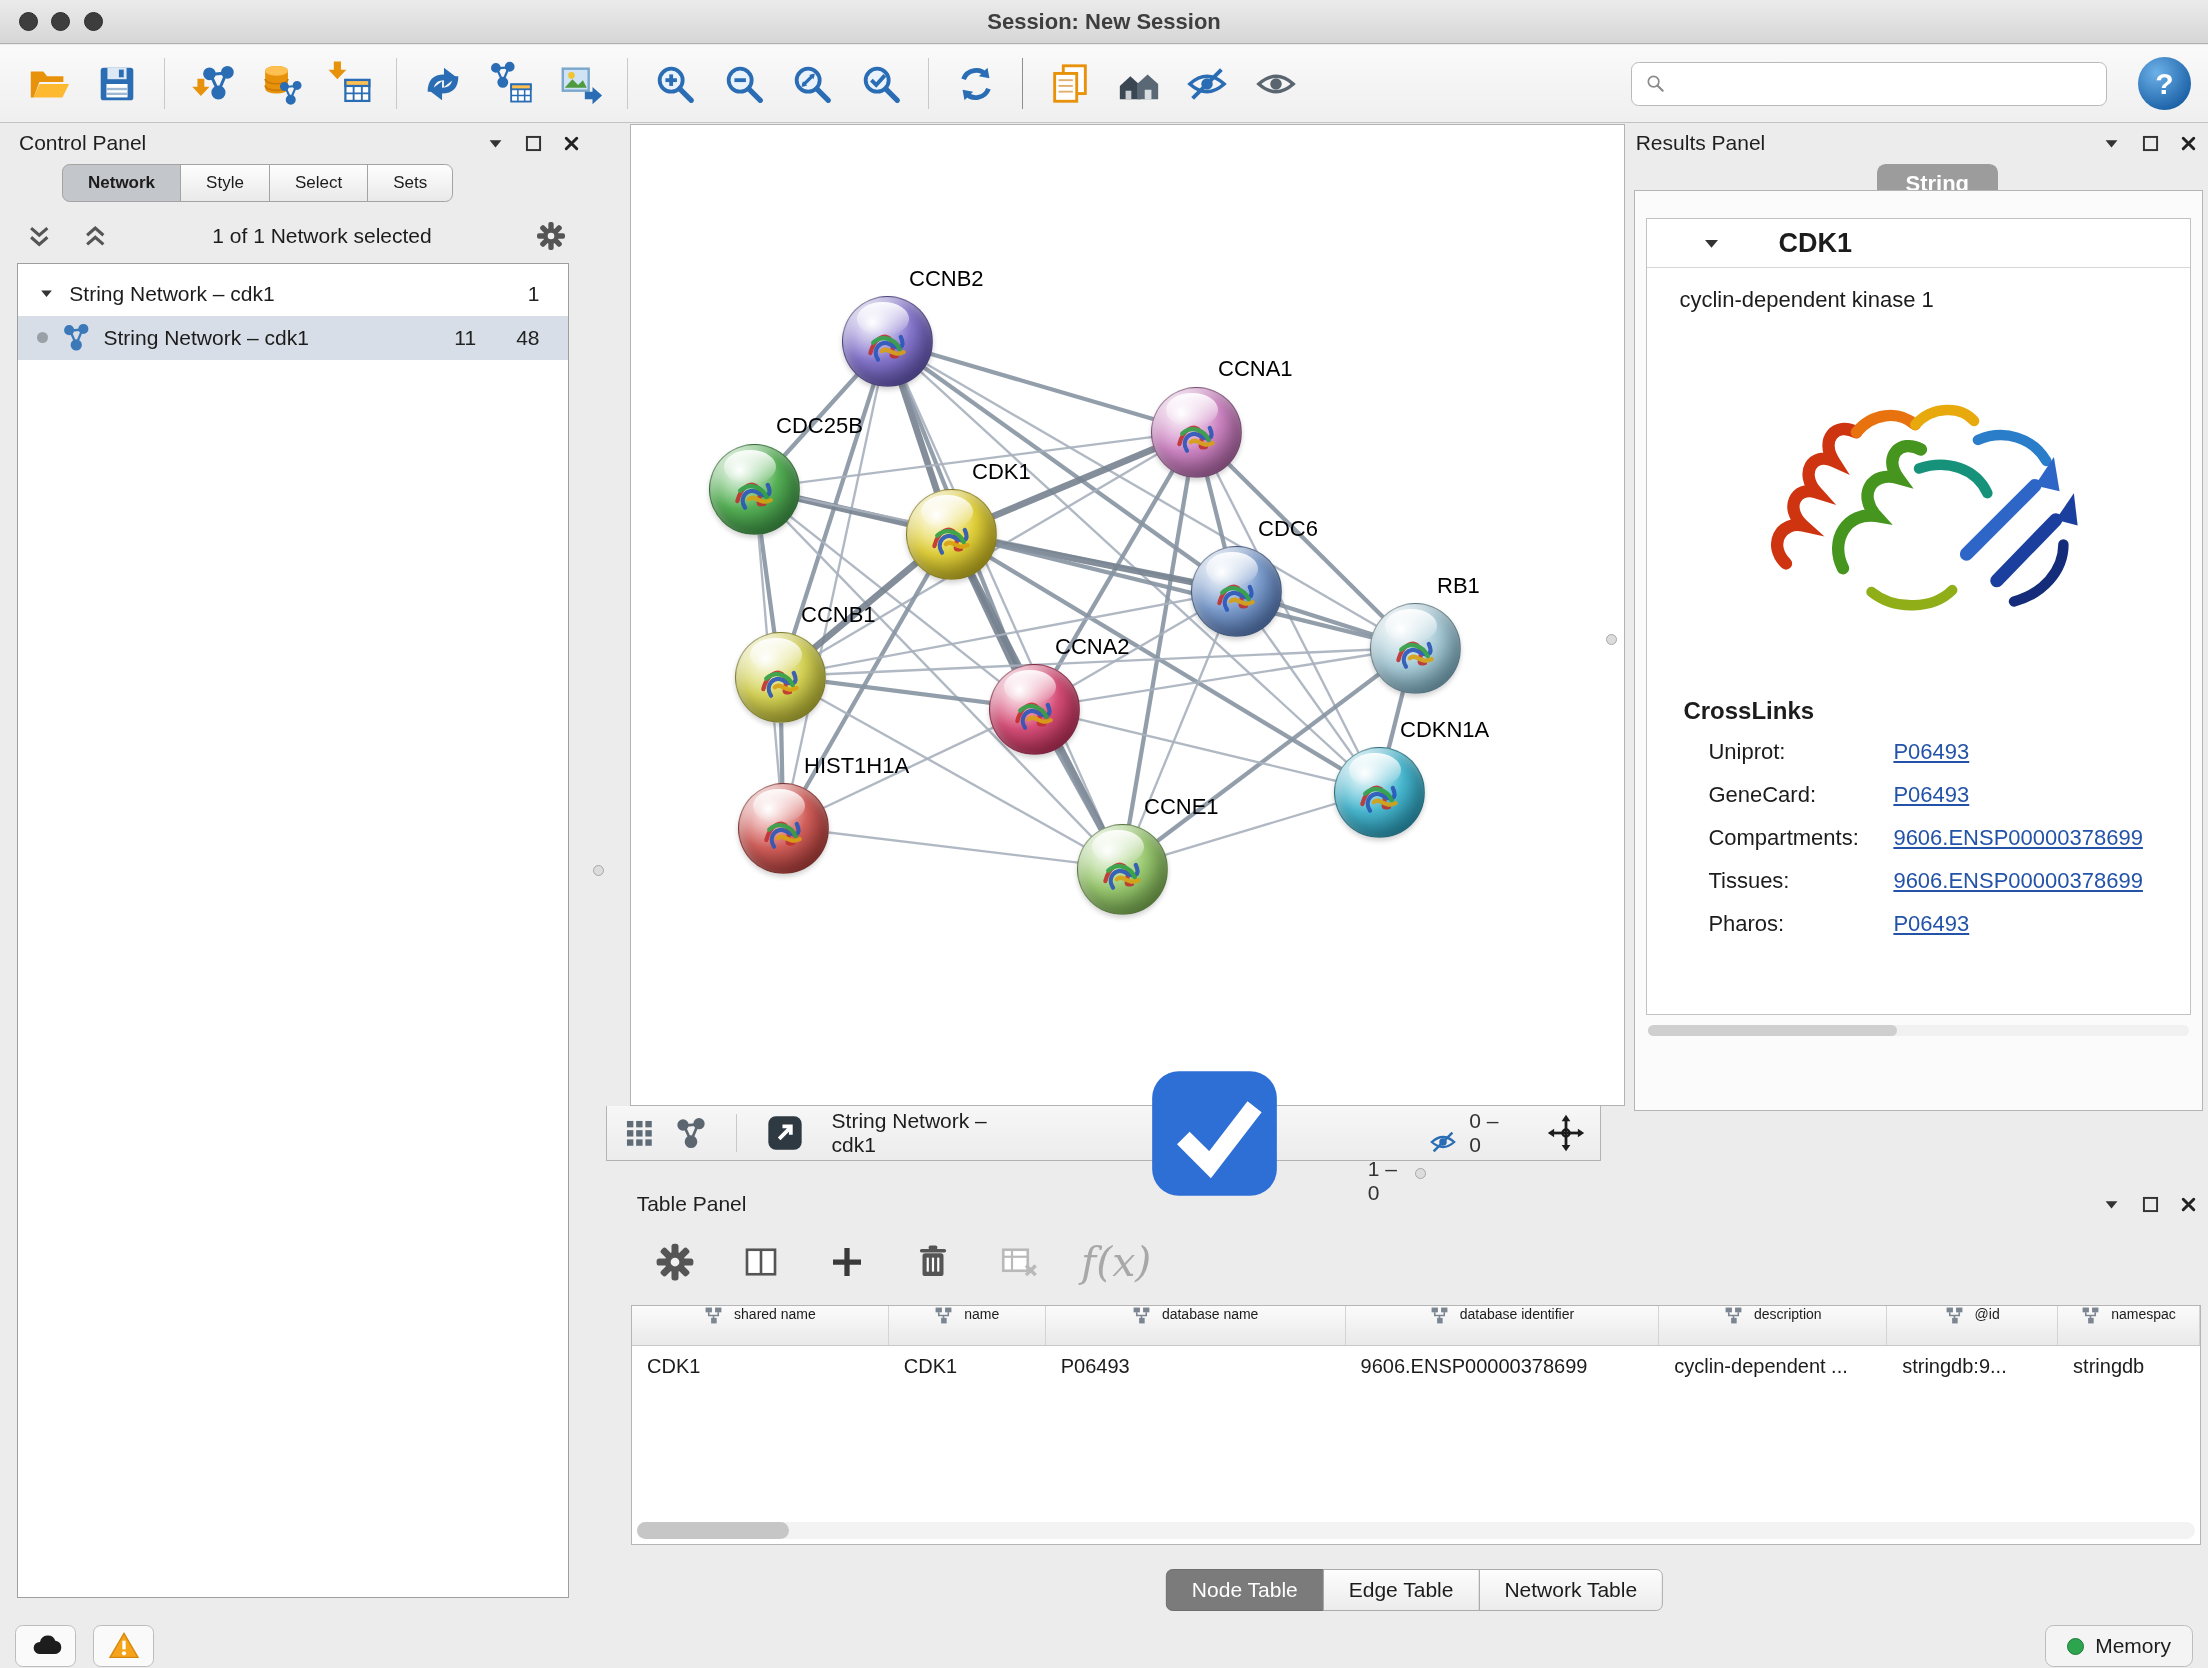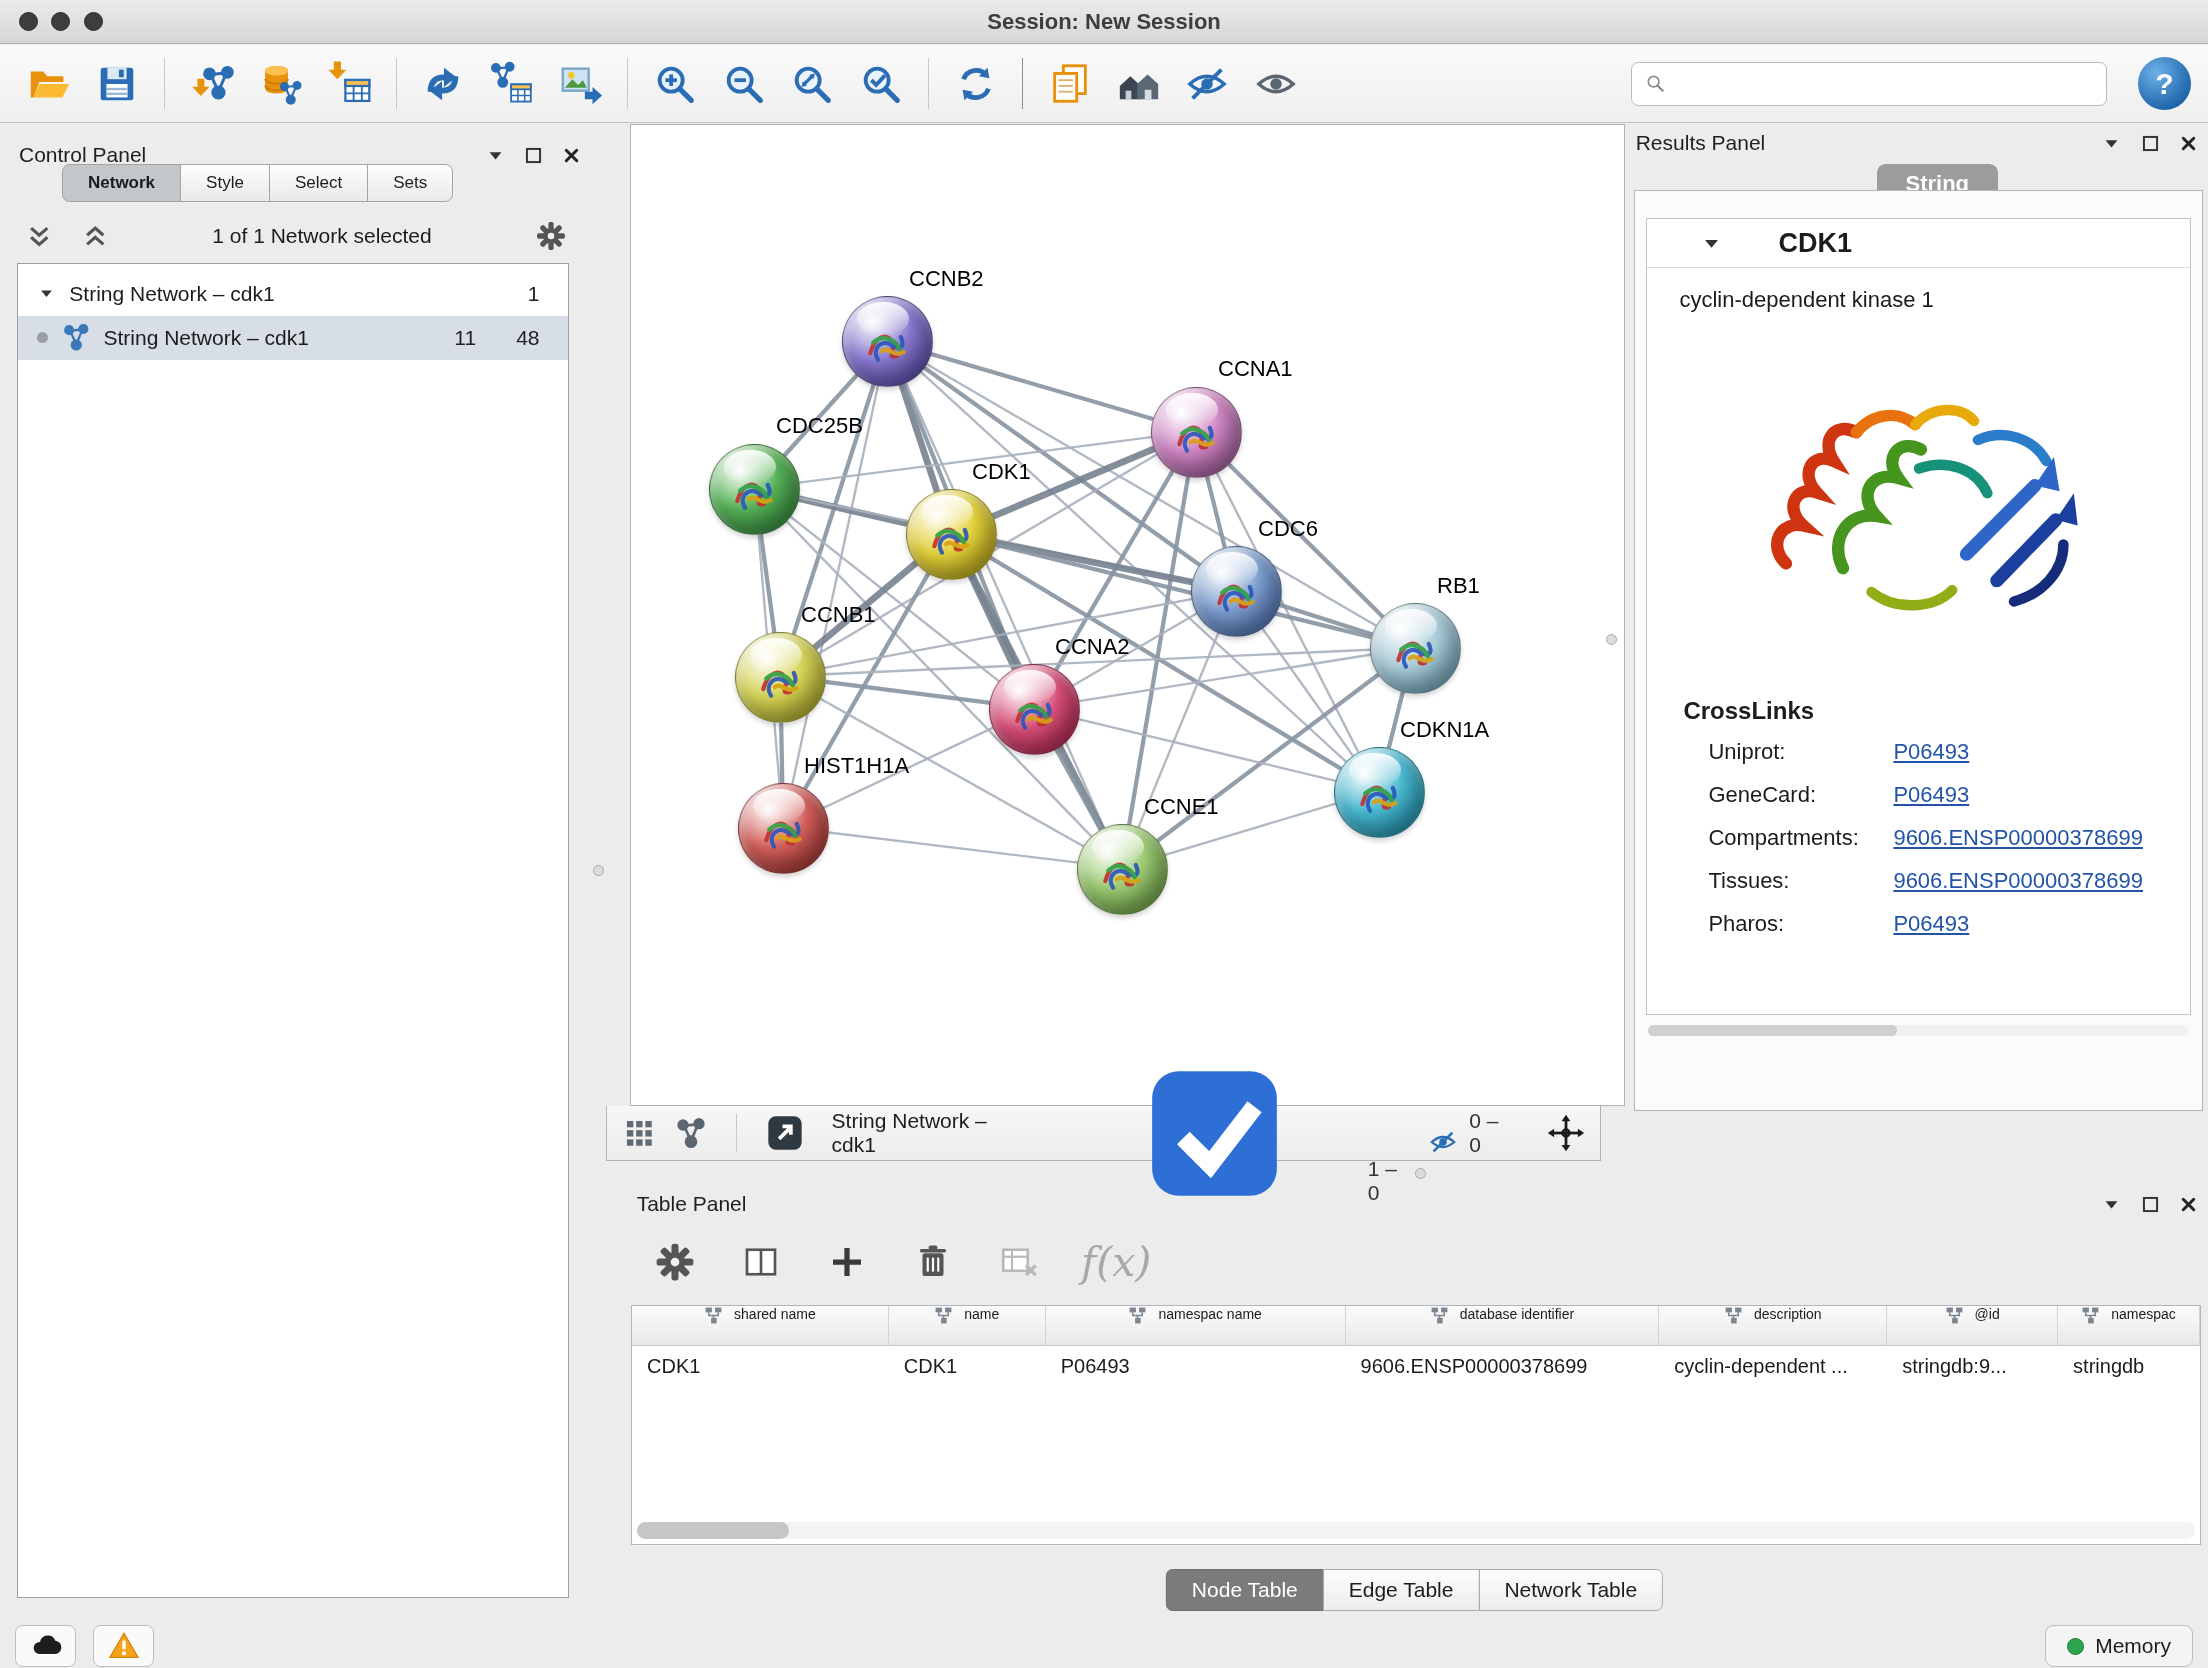--- a/index.html
+++ b/index.html
@@ -497,21 +497,21 @@
     <svg viewBox="0 0 24 24" width="23" height="23">
         <use href="#sym-mag"></use>
       </svg>
     <input class="search-input" placeholder="" style="">
   </div>
   <button class="help-btn">
       <span>?</span>
     </button>
 </div>
 
-<div class="phead" style="left:13.3px;top:136px;width:571px">
+<div class="phead" style="left:13.3px;top:124px;width:571px">
   <span class="ph-title">Control Panel</span>
   <span class="ph-sp"></span>
   <span class="ph-ic">
       <svg viewBox="0 0 22 22" width="21" height="21">
         <use href="#sym-tri-down"></use>
       </svg>
     </span>
   <span class="ph-ic">
       <svg viewBox="0 0 22 22" width="21" height="21">
         <use href="#sym-square"></use>
@@ -865,21 +865,21 @@
     <div class="th w1">
         <svg viewBox="0 0 20 20" width="19" height="19">
           <use href="#sym-org"></use>
         </svg>
         <span>name</span>
       </div>
     <div class="th w2">
         <svg viewBox="0 0 20 20" width="19" height="19">
           <use href="#sym-org"></use>
         </svg>
-        <span>namespac name</span>
+        <span>database name</span>
       </div>
     <div class="th w3">
         <svg viewBox="0 0 20 20" width="19" height="19">
           <use href="#sym-org"></use>
         </svg>
         <span>database identifier</span>
       </div>
     <div class="th w4">
         <svg viewBox="0 0 20 20" width="19" height="19">
           <use href="#sym-org"></use>

